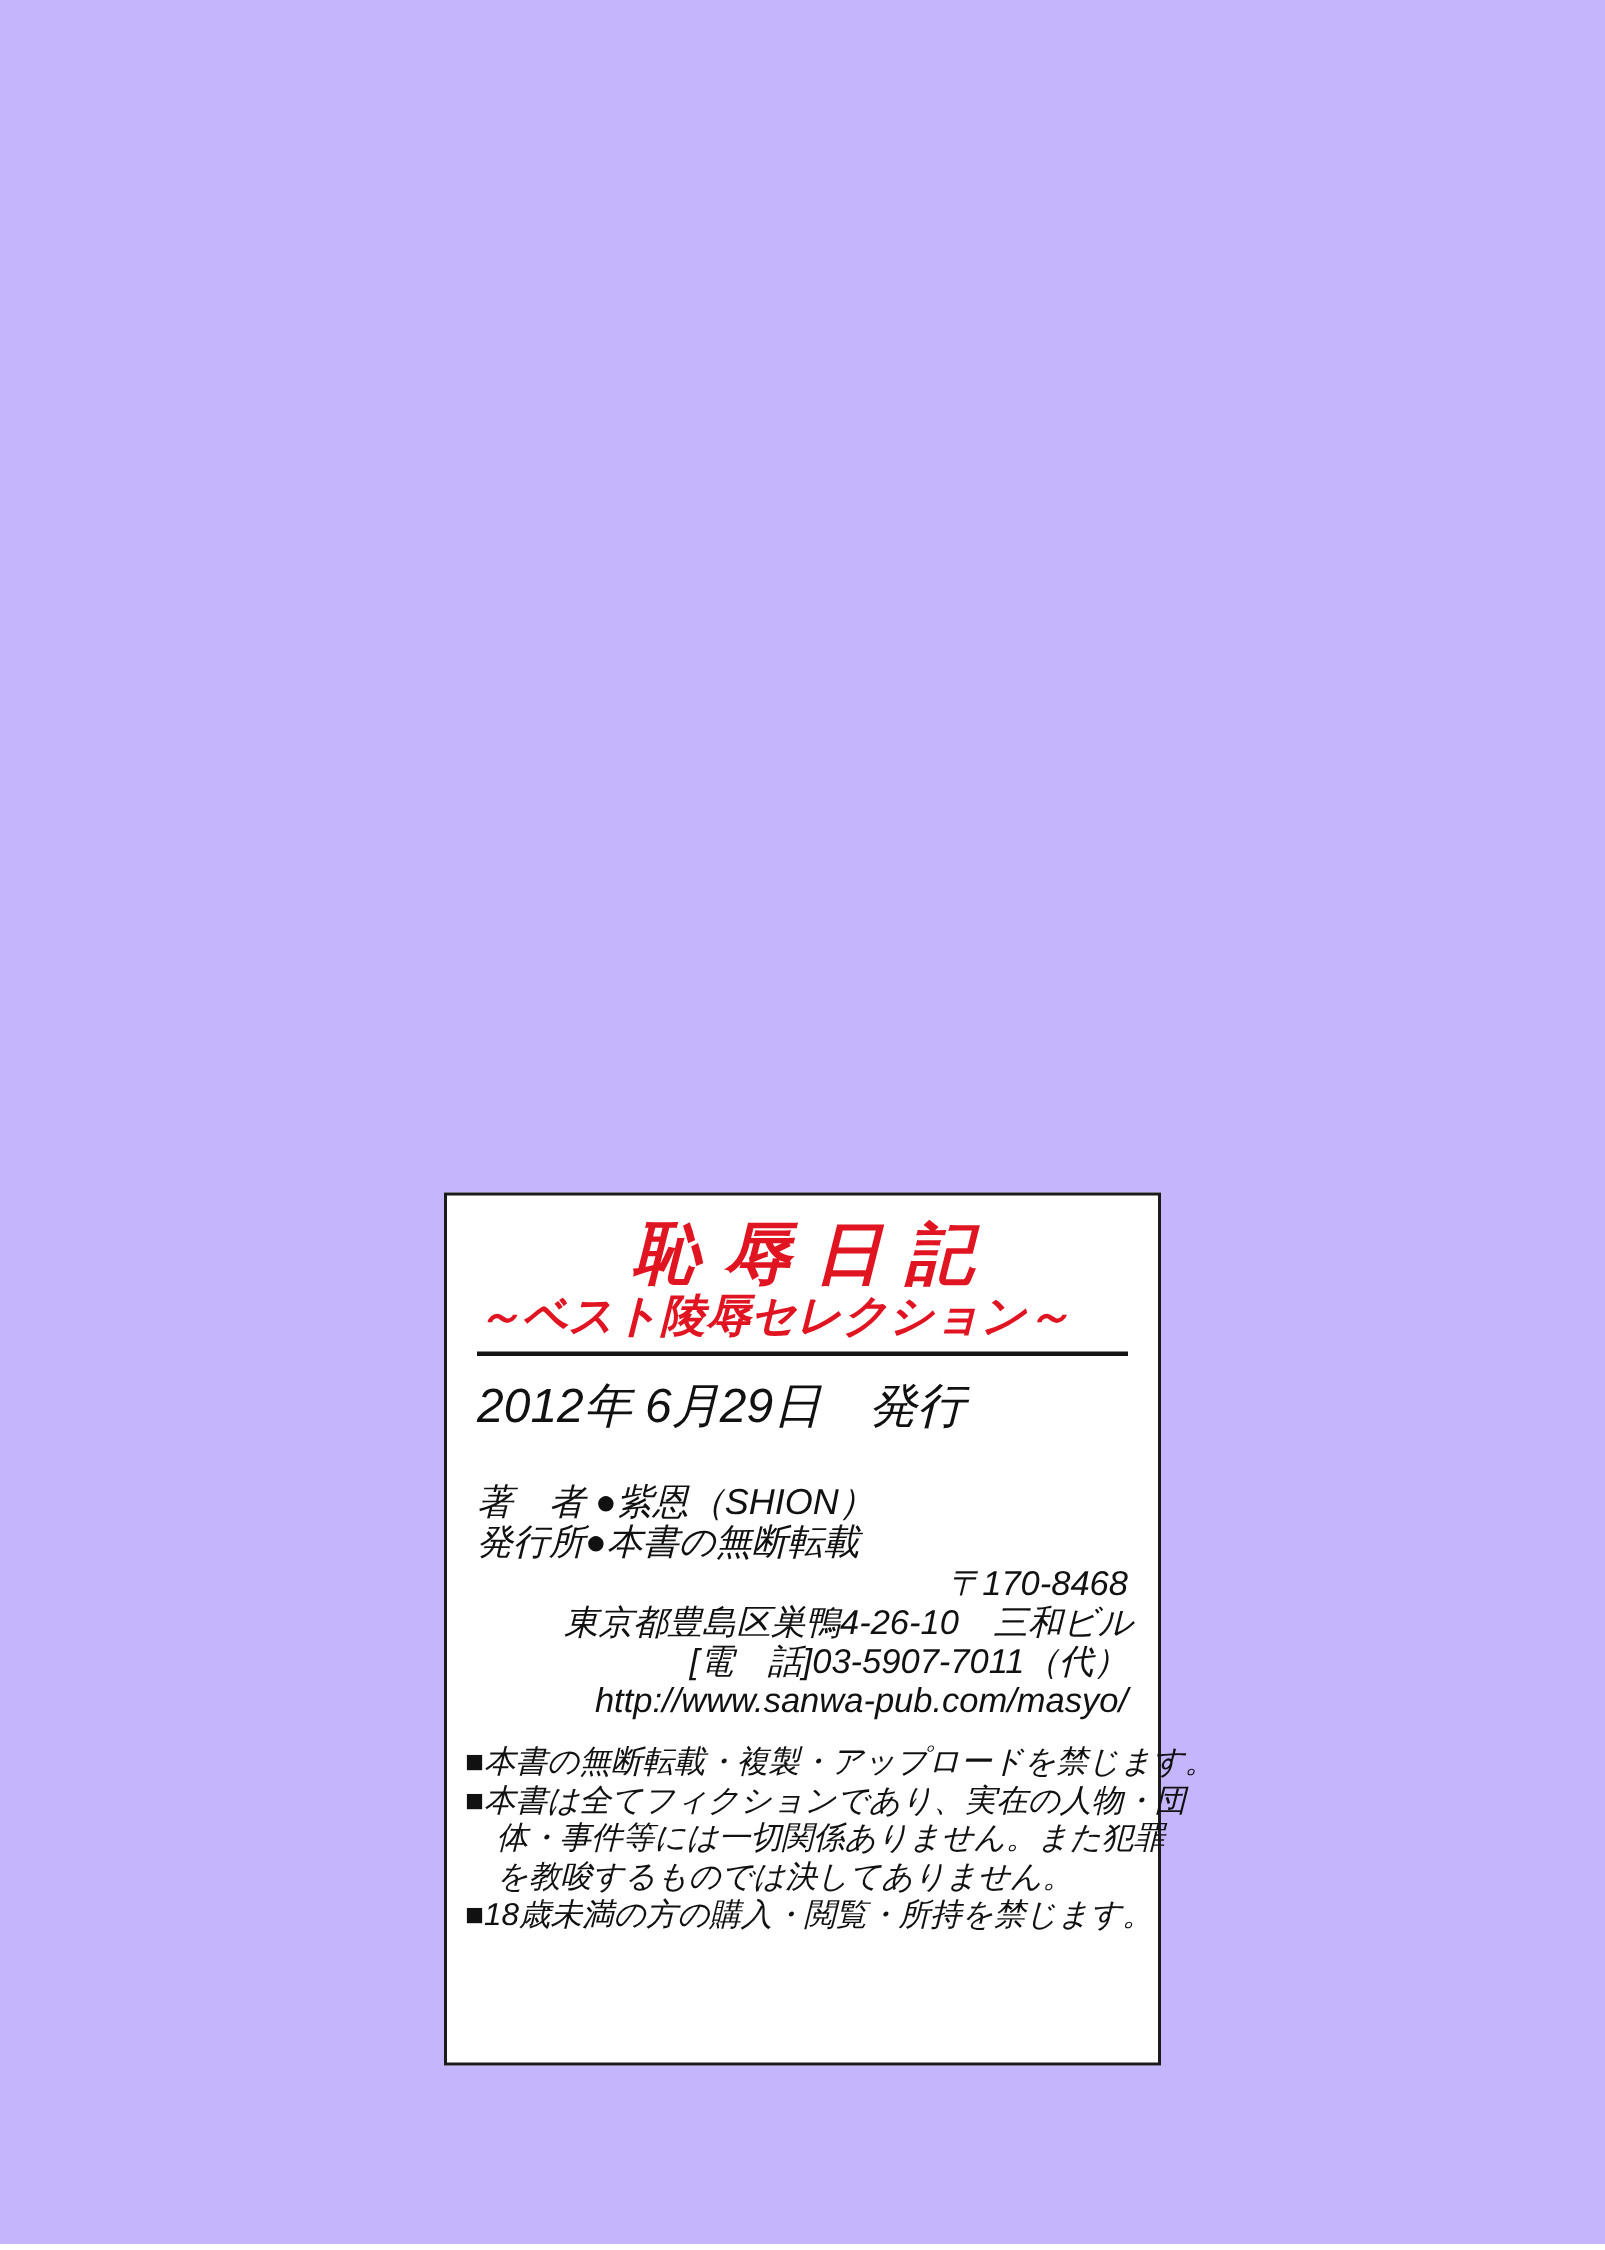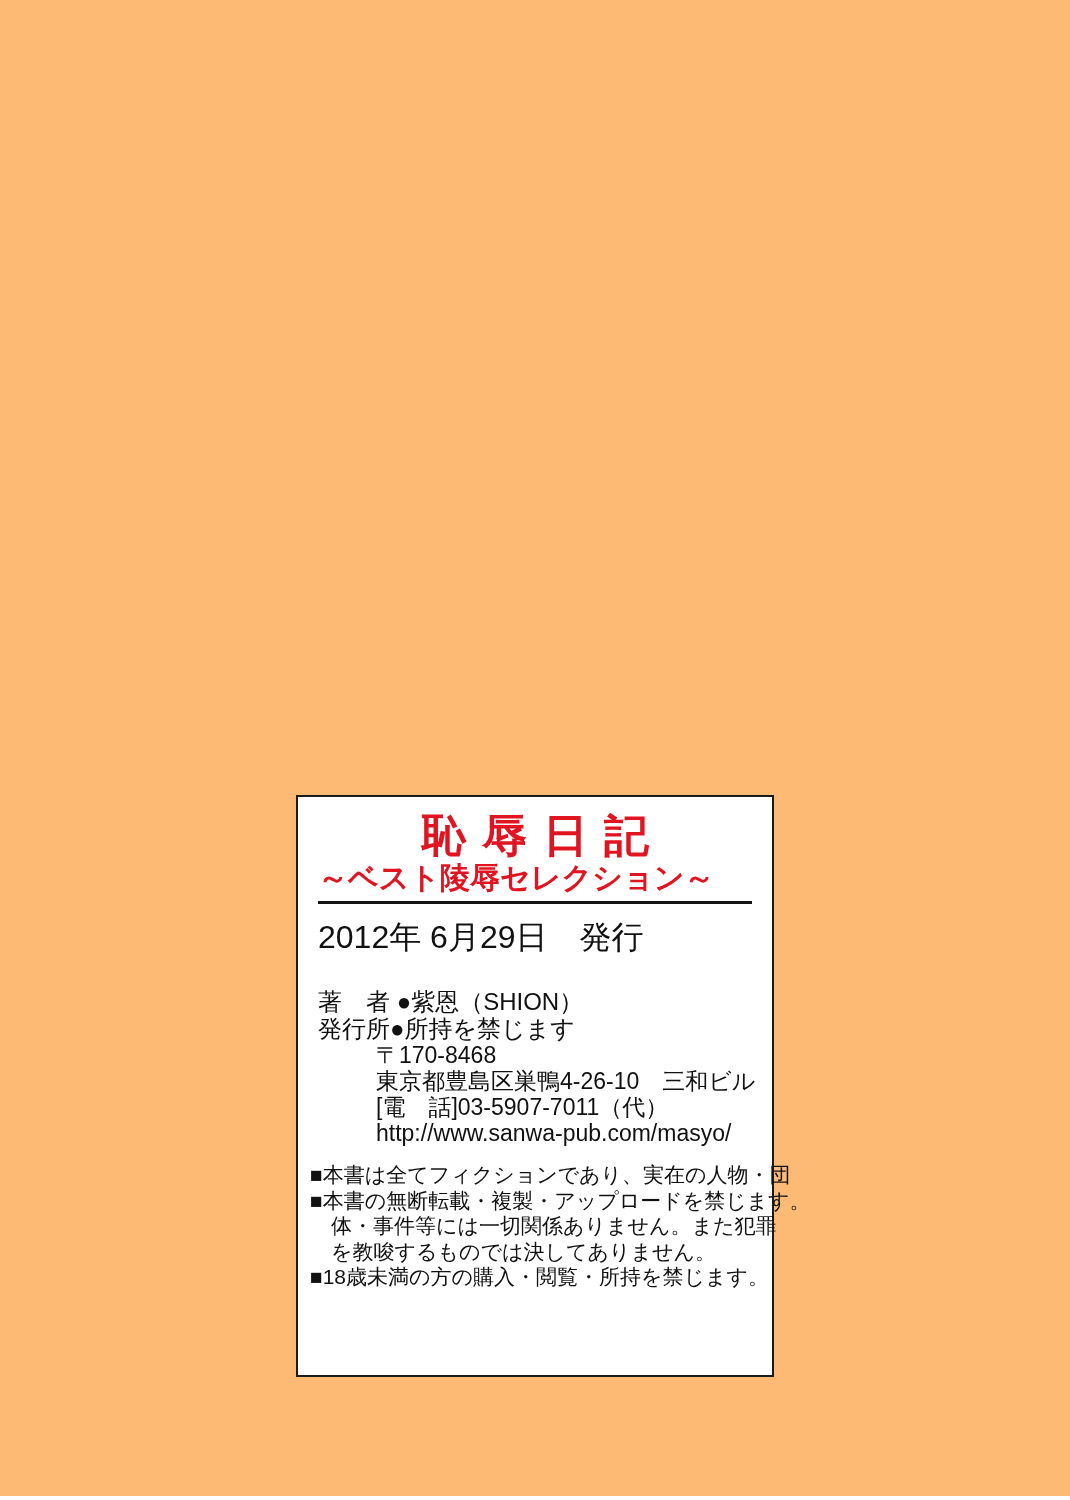--- a/index.html
+++ b/index.html
@@ -4,24 +4,25 @@
 <style>
   html, body {
     margin: 0;
     padding: 0;
     background: #ffffff;
   }
   .page {
     position: relative;
     width: 1070px;
     height: 1496px;
-    background: #fdba74;
+    background: #c4b5fd;
     overflow: hidden;
     font-family: "Liberation Sans", sans-serif;
     color: #111111;
+    font-style: italic;
   }
   .colophon-box {
     position: absolute;
     left: 296px;
     top: 795px;
     width: 478px;
     height: 582px;
     border: 2px solid #1b1b1b;
     box-sizing: border-box;
     padding: 0 20px;
@@ -64,20 +65,21 @@
     margin-top: 33px;
   }
   .credits .line {
     font-size: 24px;
     line-height: 27px;
     font-weight: 500;
     white-space: nowrap;
   }
   .address {
     padding-left: 58px;
+    text-align: right;
   }
   .address .line {
     font-size: 23px;
     line-height: 26px;
     font-weight: 500;
     white-space: nowrap;
   }
   .notices {
     margin-top: 16px;
     margin-left: -8px;
@@ -107,33 +109,33 @@
     <div class="book-title" style="color: rgb(225, 20, 34);">恥辱日記</div>
 
     <div class="book-subtitle" style="color: rgb(225, 20, 34);">～ベスト陵辱セレクション～</div>
 
     <div class="title-divider"></div>
 
     <div class="issue-date">2012年 6月29日　発行</div>
 
     <div class="credits">
       <div class="line">著　者 ●紫恩（SHION）</div>
-      <div class="line">発行所●所持を禁じます</div>
+      <div class="line">発行所●本書の無断転載</div>
     </div>
 
     <div class="address">
       <div class="line">〒170-8468</div>
       <div class="line">東京都豊島区巣鴨4-26-10　三和ビル</div>
       <div class="line">[電　話]03-5907-7011（代）</div>
       <div class="line">http://www.sanwa-pub.com/masyo/</div>
     </div>
 
     <div class="notices">
+      <div class="line">■本書の無断転載・複製・アップロードを禁じます。</div>
       <div class="line">■本書は全てフィクションであり、実在の人物・団</div>
-      <div class="line">■本書の無断転載・複製・アップロードを禁じます。</div>
       <div class="line">　体・事件等には一切関係ありません。また犯罪</div>
       <div class="line">　を教唆するものでは決してありません。</div>
       <div class="line">■18歳未満の方の購入・閲覧・所持を禁じます。</div>
     </div>
 
 
   </div>
 </div>
 
 </body></html>

